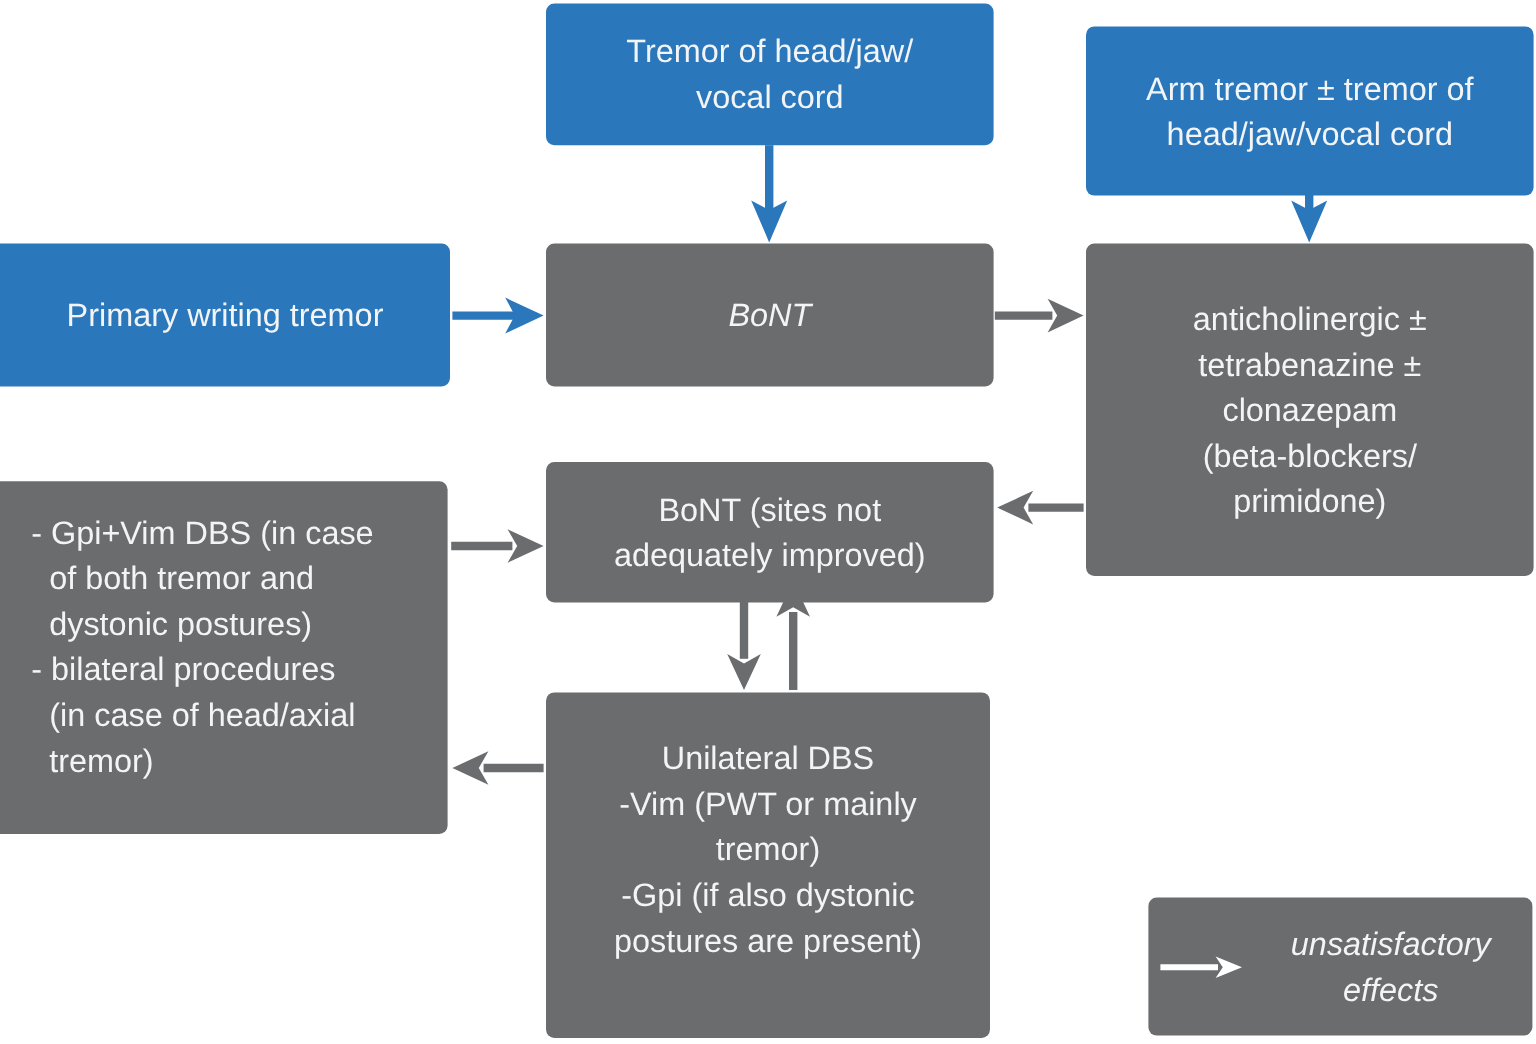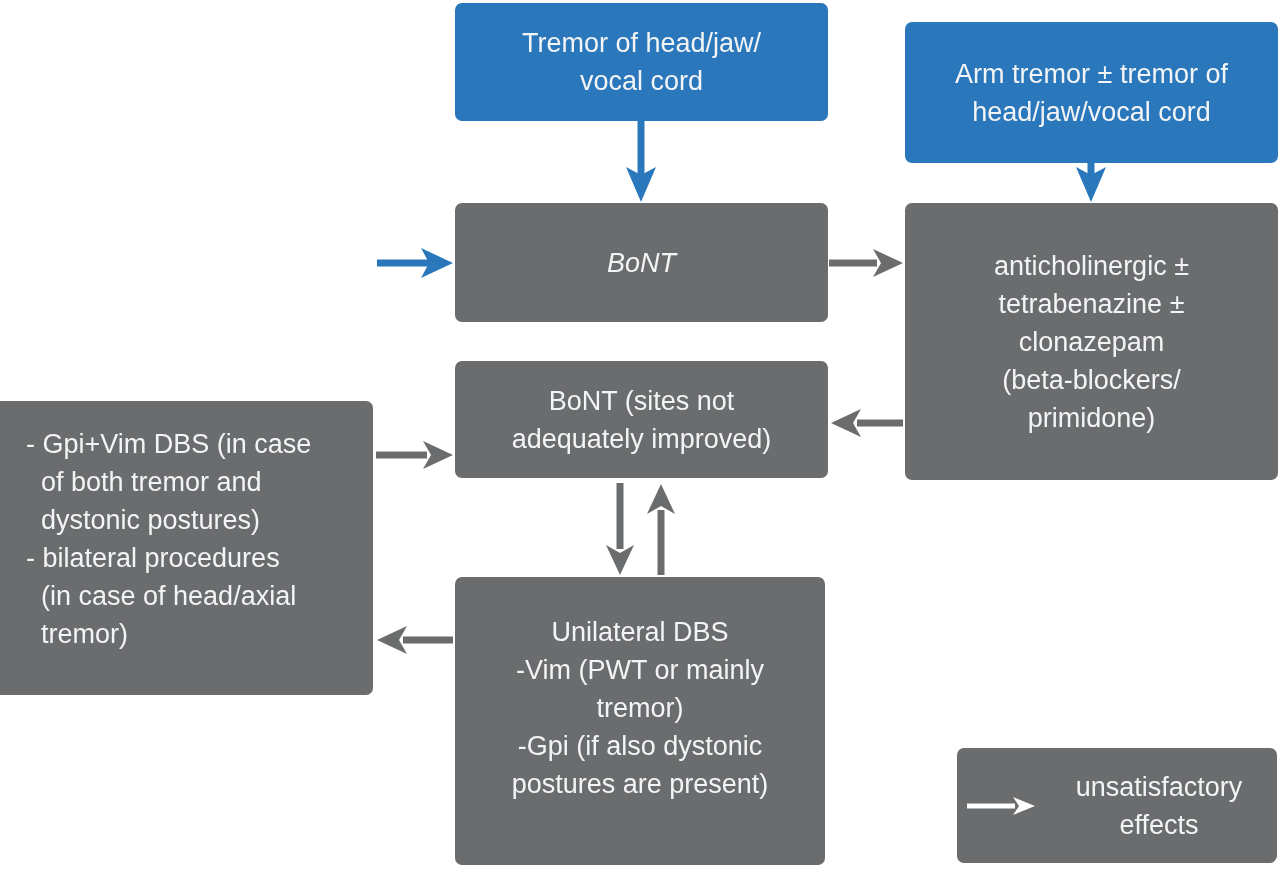--- a/index.html
+++ b/index.html
@@ -28,30 +28,30 @@
     font-size:27px;
     line-height:38px;
     white-space:pre;
   }
   
   #n-tremor-head     {left:455px;top:3px;  width:373px;height:118px;}
   #n-arm-tremor      {left:905px;top:3px;  width:373px;height:141px;margin-top:19px;}
   #n-primary-writing {left:0px;  top:203px;width:375px;height:119px;border-top-left-radius:0;border-bottom-left-radius:0;}
   #n-bont            {left:455px;top:203px;width:373px;height:119px;font-style:italic;}
   #n-anticholinergic {left:905px;top:203px;width:373px;height:277px;}
-  #n-bont-sites      {left:455px;top:361px;width:373px;height:117px;}
+  #n-bont-sites      {left:455px;top:385px;width:373px;height:117px;}
   #n-dbs-left        {left:0px;  top:401px;width:373px;height:294px;
                       justify-content:flex-start;align-items:flex-start;
                       text-align:left;padding:24px 0 0 26px;
                       border-top-left-radius:0;border-bottom-left-radius:0;}
   #n-unilateral      {left:455px;top:577px;width:370px;height:288px;
                       justify-content:flex-start;padding-top:36px;}
   #n-legend          {left:957px;top:748px;width:320px;height:115px;
                       flex-direction:row;justify-content:flex-start;
-                      padding-left:8px;}
+                      padding-left:8px;font-style:italic;}
   #n-legend .label{flex:1;padding-right:6px;}
   .legend-arrow-wrap{flex:0 0 auto;margin-right:8px;display:flex;align-items:center;}
   
   svg.arrows{position:absolute;left:0;top:0;pointer-events:none;}
   .sh-blue{stroke:var(--blue,#2a77bc);stroke-width:7;}
   .hd-blue{fill:var(--blue,#2a77bc);}
   .sh-gray{stroke:var(--gray,#6a6c6e);stroke-width:7;}
   .hd-gray{fill:var(--gray,#6a6c6e);}
   .sh-white{stroke:var(--legend-arrow,#fff);stroke-width:5;}
   .hd-white{fill:var(--legend-arrow,#fff);}
@@ -112,20 +112,23 @@
   <div class="node blue" id="n-tremor-head">
     <div class="label">Tremor of head/jaw/
 vocal cord</div>
   </div>
 
   <div class="node blue" id="n-arm-tremor">
     <div class="label">Arm tremor ± tremor of
 head/jaw/vocal cord</div>
   </div>
 
+  <div class="node blue" id="n-primary-writing">
+    <div class="label">Primary writing tremor</div>
+  </div>
 
   <div class="node gray" id="n-bont">
     <div class="label">BoNT</div>
   </div>
 
   <div class="node gray" id="n-anticholinergic">
     <div class="label">anticholinergic ±
 tetrabenazine ±
 clonazepam
 (beta-blockers/

